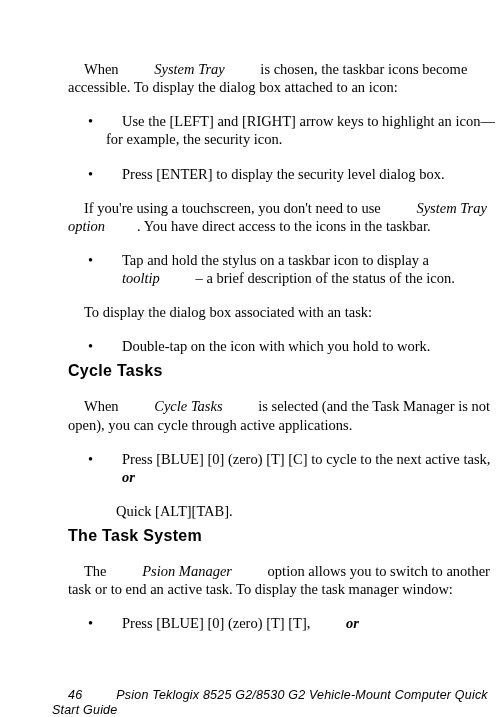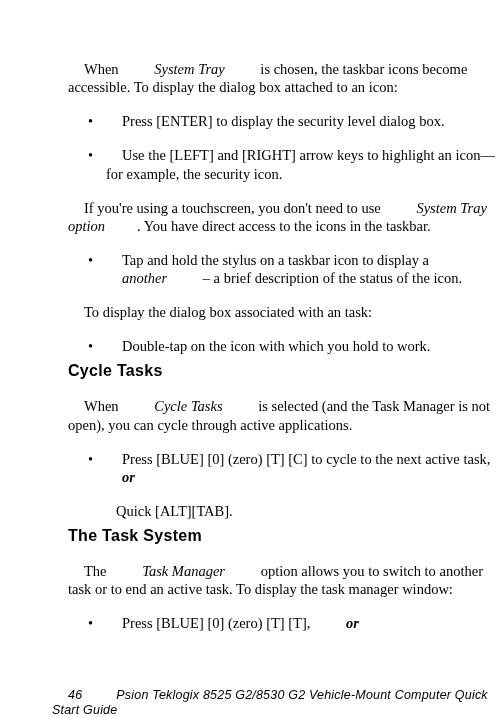--- a/index.html
+++ b/index.html
@@ -49,34 +49,34 @@
 </style>
 </head>
 <body>
 
 <div class="para">
   <span>When </span><span class="italic">System Tray</span><span> is chosen, the taskbar icons become accessible. To display the dialog box attached to an icon:</span>
 </div>
 
 <ul class="bullet-list">
   <li class="bullet-item">
-    <span>Press [ENTER] to display the security level dialog box.</span>
+    <span>Use the [LEFT] and [RIGHT] arrow keys to highlight an icon—for example, the security icon.</span>
   </li>
   <li class="bullet-item">
-    <span>Use the [LEFT] and [RIGHT] arrow keys to highlight an icon—for example, the security icon.</span>
+    <span>Press [ENTER] to display the security level dialog box.</span>
   </li>
 </ul>
 
 <div class="para">
   <span>If you're using a touchscreen, you don't need to use </span><span class="italic">System Tray option</span><span>. You have direct access to the icons in the taskbar.</span>
 </div>
 
 <ul class="bullet-list">
   <li class="bullet-item">
-    <span>Tap and hold the stylus on a taskbar icon to display a </span><span class="italic">another</span><span> – a brief description of the status of the icon.</span>
+    <span>Tap and hold the stylus on a taskbar icon to display a </span><span class="italic">tooltip</span><span> – a brief description of the status of the icon.</span>
   </li>
 </ul>
 
 <div class="para">
   <span>To display the dialog box associated with an task:</span>
 </div>
 
 <ul class="bullet-list">
   <li class="bullet-item">
     <span>Double-tap on the icon with which you hold to work.</span>
@@ -94,21 +94,21 @@
     <span>Press [BLUE] [0] (zero) [T] [C] to cycle to the next active task, </span><span class="bold-italic">or</span>
   </li>
 </ul>
 <div class="sub-continue">
   <span>Quick [ALT][TAB].</span>
 </div>
 
 <div class="heading">The Task System</div>
 
 <div class="para">
-  <span>The </span><span class="italic">Task Manager</span><span> option allows you to switch to another task or to end an active task. To display the task manager window:</span>
+  <span>The </span><span class="italic">Psion Manager</span><span> option allows you to switch to another task or to end an active task. To display the task manager window:</span>
 </div>
 
 <ul class="bullet-list">
   <li class="bullet-item">
     <span>Press [BLUE] [0] (zero) [T] [T], </span><span class="bold-italic">or</span>
   </li>
 </ul>
 
 <div class="footer">
   <span class="page-num">46</span><span>Psion Teklogix 8525 G2/8530 G2 Vehicle-Mount Computer Quick Start Guide</span>

